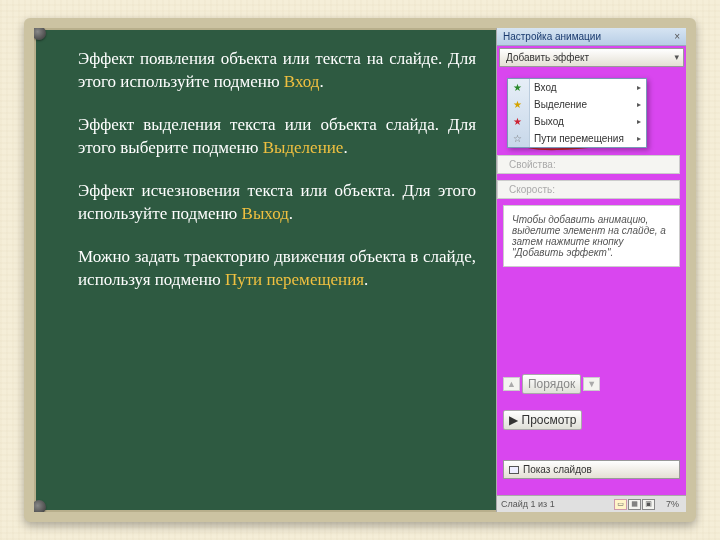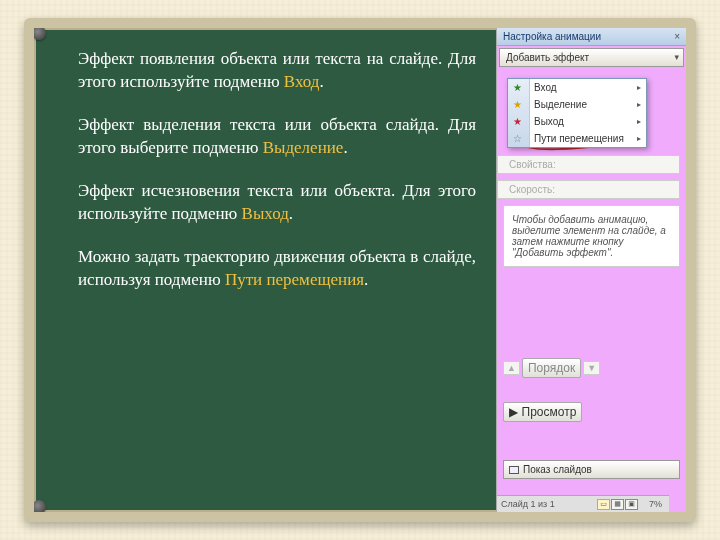--- a/index.html
+++ b/index.html
@@ -34,21 +34,21 @@
   }
   .textpane {
     flex:1; padding:20px 20px 20px 24px;
     color:#fff; font-size:17px; line-height:1.35;
     text-align:justify;
   }
   .textpane p { margin-bottom:20px;margin-left:20px; }
   .hl { color:#f0c040; }
 
   .panel {
-    width:190px; background:#f0abfc;
+    width:190px; background:#d946ef;
     border-left:1px solid #aaa;
     display:flex; flex-direction:column;
     font-family:Tahoma,Arial,sans-serif; font-size:10px; color:#333;
     position:relative;
   }
   .panel-header {
     background:linear-gradient(#d6e4f2,#b8cee6);
     padding:3px 6px; font-size:10px; color:#1a3a6e;
     display:flex; justify-content:space-between; align-items:center;
     border-bottom:1px solid #9ab;
@@ -89,40 +89,40 @@
     background:#f5f5f2; border:1px solid #ccc;
     color:#aaa; font-size:10px;
   }
   .hint {
     margin:6px; padding:8px; background:#fff; border:1px solid #ccc;
     color:#555; font-size:10px; font-style:italic;
     flex:0 0 auto;
   }
   .fill{flex:1}
   .bottom-controls{
-    margin:20px 6px; display:flex; align-items:center; gap:4px;
+    margin:12px 6px; display:flex; align-items:center; gap:4px;
   }
   .reorder-btns{display:flex;align-items:center;gap:2px;margin:0 6px 4px}
   .small-btn{
     background:linear-gradient(#fff,#e0e0d8); border:1px solid #aaa;
     padding:2px 5px; font-size:12px; color:#888; border-radius:2px;
   }
   .small-btn.active{color:#333}
   .reorder-arrow{font-size:9px;color:#aaa;padding:1px 3px;border:1px solid #ccc;background:#f4f4f0}
   .slideshow-btn{
     margin:18px 6px; padding:3px 5px;
     background:linear-gradient(#fff,#e4e0d4); border:1px solid #999;
     font-size:10px; display:flex; align-items:center; gap:4px;
   }
   .screen-ico{width:10px;height:8px;border:1px solid #555;display:inline-block;position:relative;background:#eef}
   .checkbox-row{margin:4px 6px 0; font-size:10px;display:flex;align-items:center;gap:3px}
   .cb{width:10px;height:10px;border:1px solid #555;background:#fff;display:inline-flex;align-items:center;justify-content:center;font-size:8px;color:#2a5}
 
   .statusbar{
-    position:absolute; left:0; right:17px; bottom:-0px;
+    position:absolute; left:0; right:0; bottom:-0px;
     height:17px; background:#e0e0e0; border-top:1px solid #aaa;
     display:flex; align-items:center; font-size:9px; color:#555;
     padding:0 4px; gap:8px;
   }
   .view-btns{display:flex;gap:1px;margin-left:auto}
   .vb{width:13px;height:11px;border:1px solid #888;background:#f4f4f0;font-size:7px;display:flex;align-items:center;justify-content:center}
   .vb.sel{background:#fff4c8;border-color:#c9a}
   .zoom{padding:0 3px}
   .x-icon{cursor:pointer;color:#555}
 </style>

